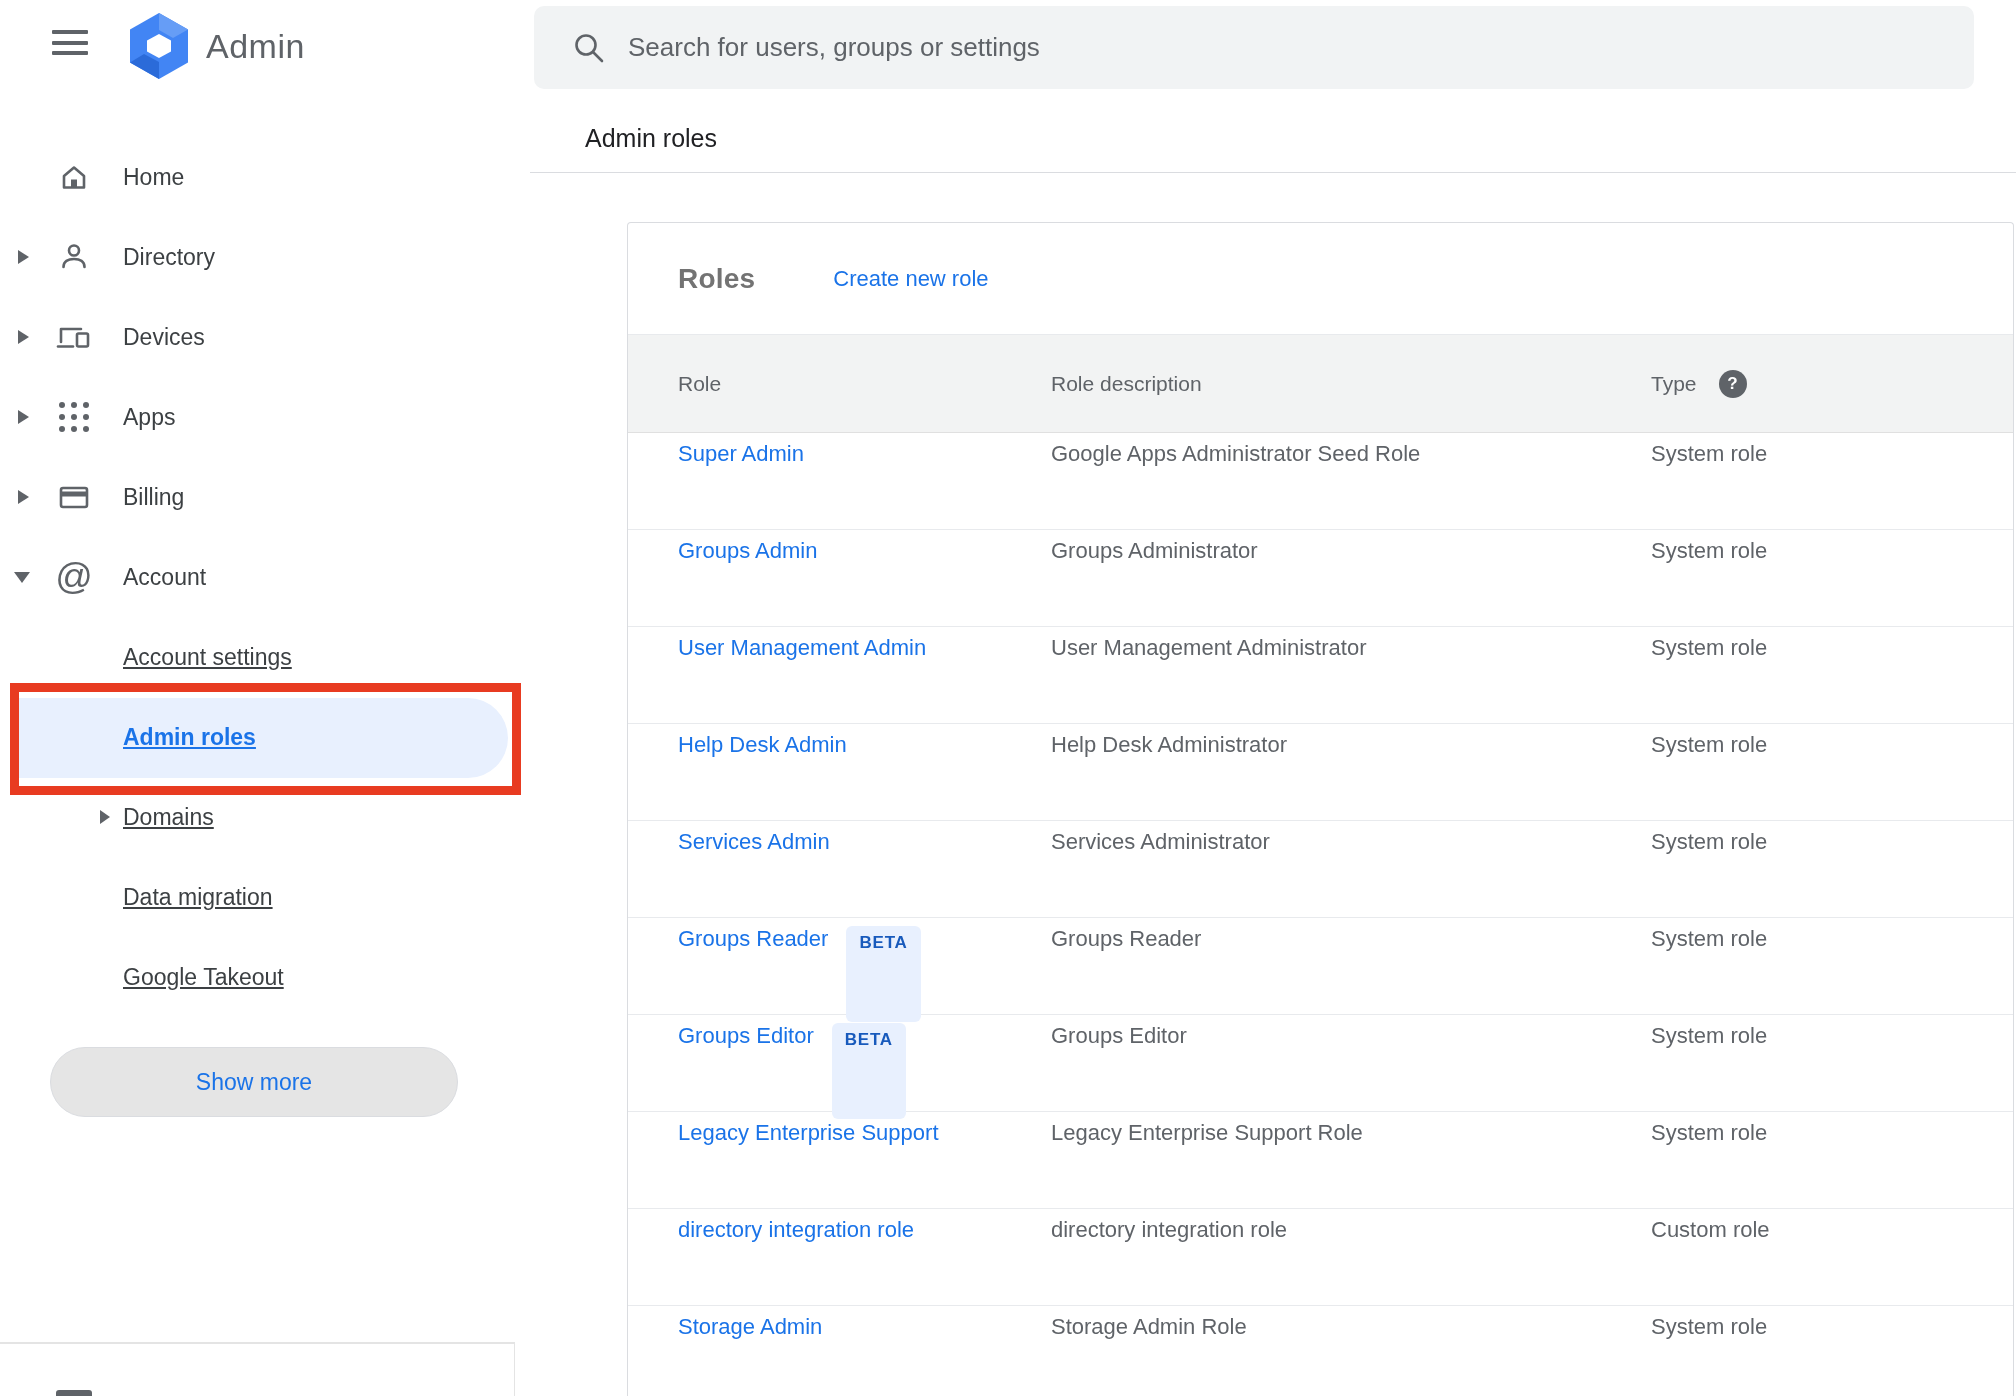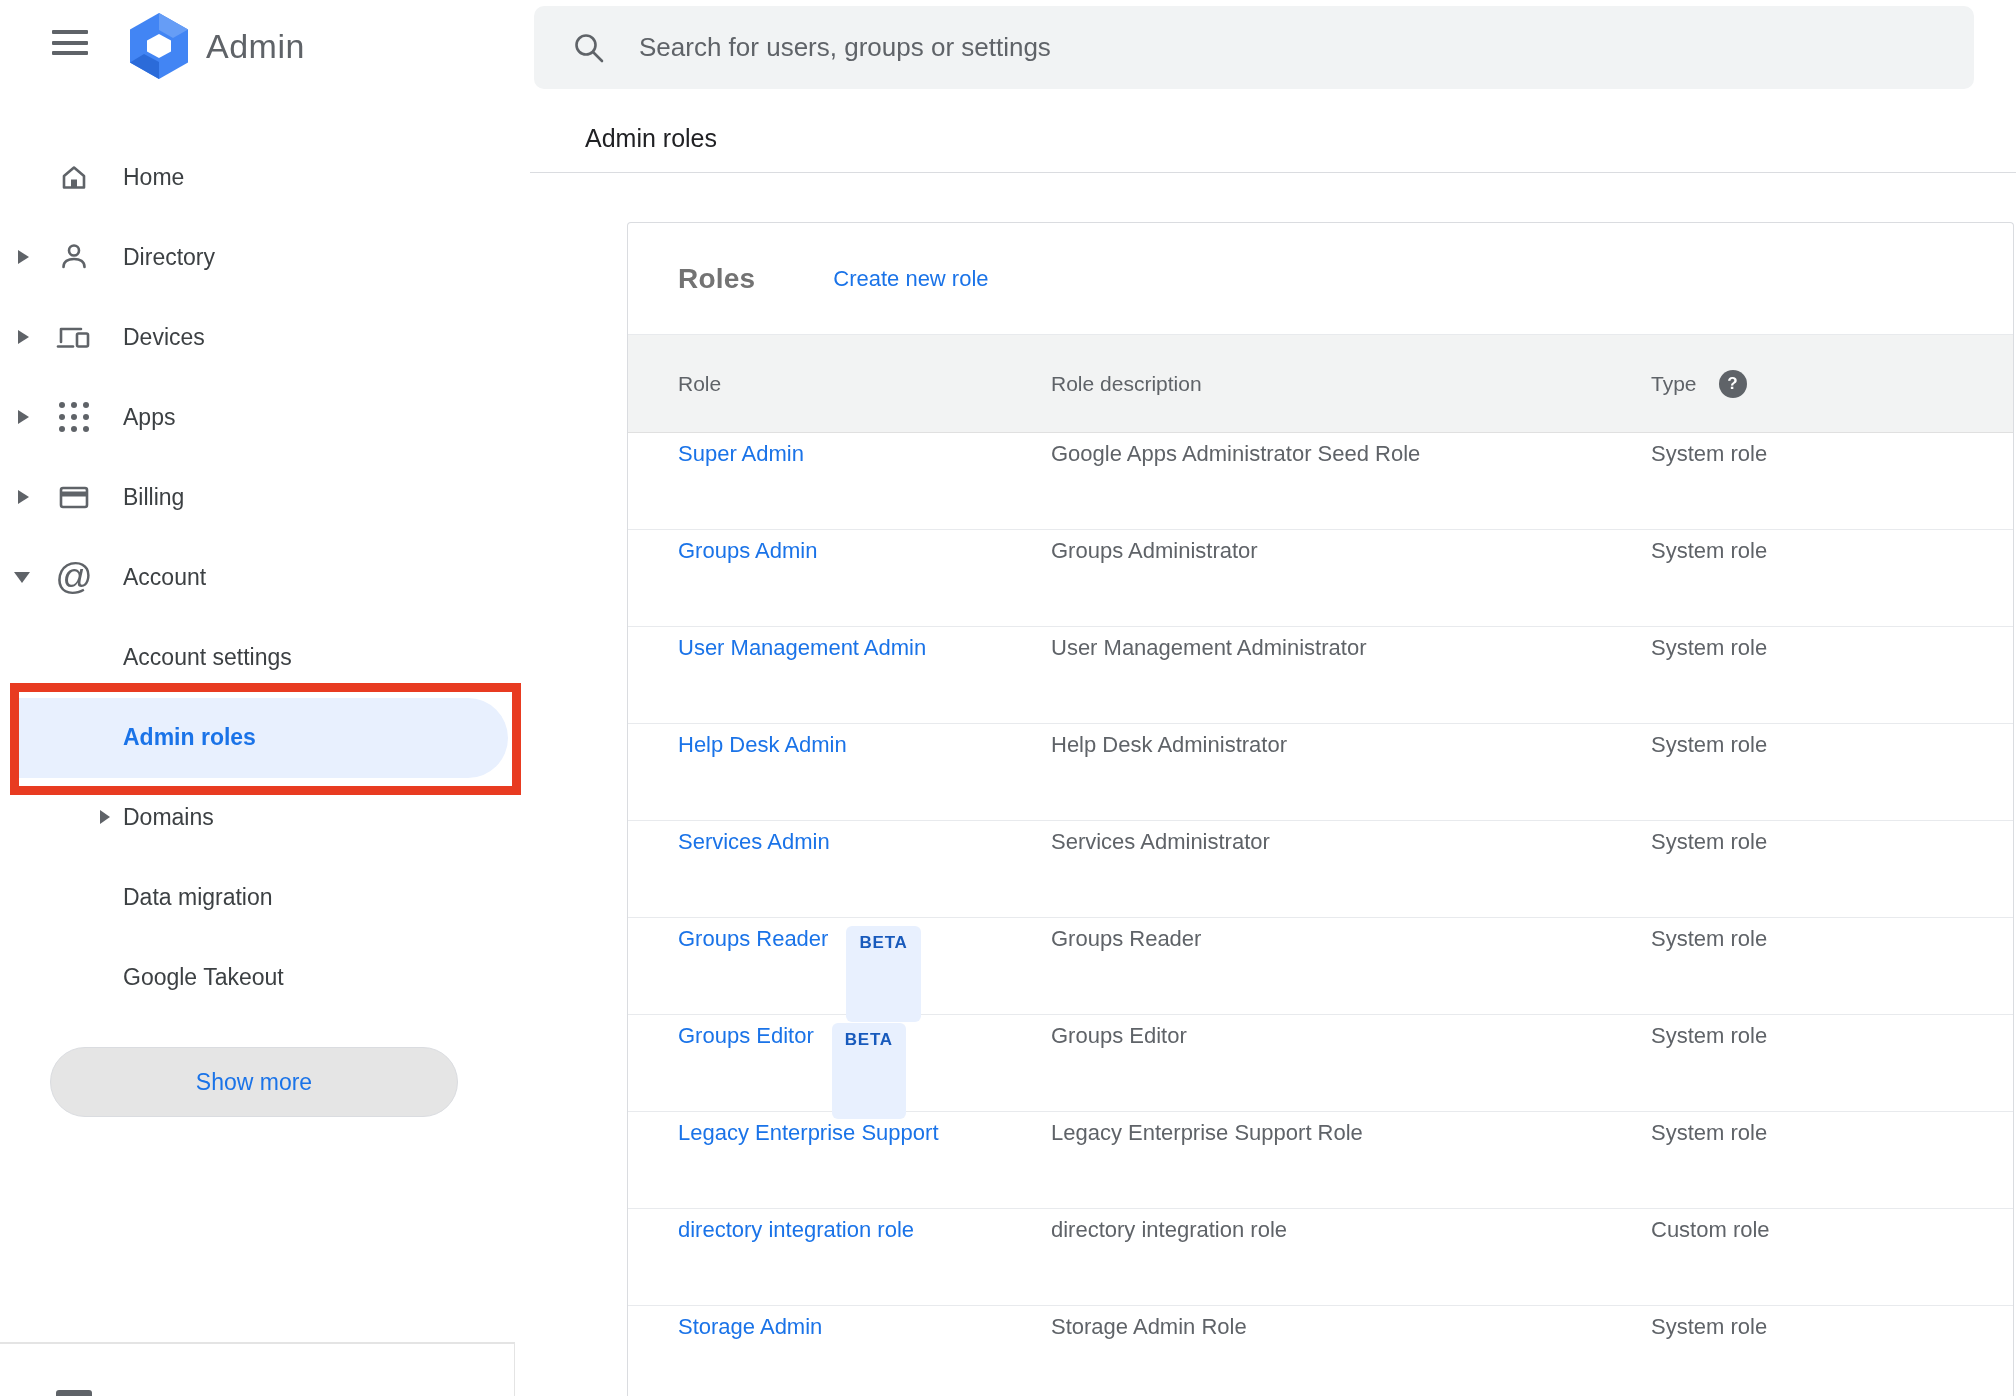--- a/index.html
+++ b/index.html
@@ -19,21 +19,21 @@
     cursor: pointer;
   }
   .hamburger span { display: block; height: 4px; width: 36px; background: #5f6368; border-radius: 1px; }
 
   .logo-wrap { position: absolute; left: 128px; top: 13px; height: 66px; display: flex; align-items: center; }
   .logo-text { margin-left: 16px; font-size: 34px; color: #5f6368; letter-spacing: 0.5px; }
 
   .searchbar {
     position: absolute; left: 534px; top: 6px; width: 1440px; height: 83px;
     background: #f1f3f4; border-radius: 10px;
-    display: flex; align-items: center; gap: 11px;
+    display: flex; align-items: center;
   }
   .searchbar svg { margin-left: 38px; flex: 0 0 auto; }
   .search-input {
     border: none; outline: none; background: transparent;
     margin-left: 22px; width: 1200px;
     font-family: "Liberation Sans", sans-serif;
     font-size: 26px; color: #5f6368;
   }
   .search-input::placeholder { color: #5f6368; opacity: 1; }
 
@@ -66,21 +66,21 @@
     border-right: 8px solid transparent;
   }
   .nav-icon {
     position: absolute; left: 55px; width: 38px; height: 38px;
     display: flex; align-items: center; justify-content: center;
   }
   .at-glyph { font-size: 37px; color: #5f6368; font-weight: 400; }
   .apps-grid { display: grid; grid-template-columns: repeat(3, 6px); grid-gap: 6px; }
   .apps-grid i { width: 6px; height: 6px; border-radius: 50%; background: #5f6368; }
   .nav-label { position: absolute; left: 123px; font-size: 23px; color: #3c4043; white-space: nowrap; }
-  .sub-item .nav-label { left: 123px; }
+  .sub-item .nav-label { left: 123px; text-decoration: underline; }
   .sub-caret { position: absolute; left: 100px; width: 0; height: 0;
     border-left: 10px solid #5f6368; border-top: 7px solid transparent; border-bottom: 7px solid transparent; }
 
   .selected-pill {
     position: absolute; left: 12px; top: 698px; width: 496px; height: 80px;
     background: #e8f0fe; border-radius: 0 40px 40px 0; z-index: 1;
   }
   .sub-item.selected { z-index: 2; }
   .sub-item.selected .nav-label { color: #1a73e8; font-weight: 700; }
 

